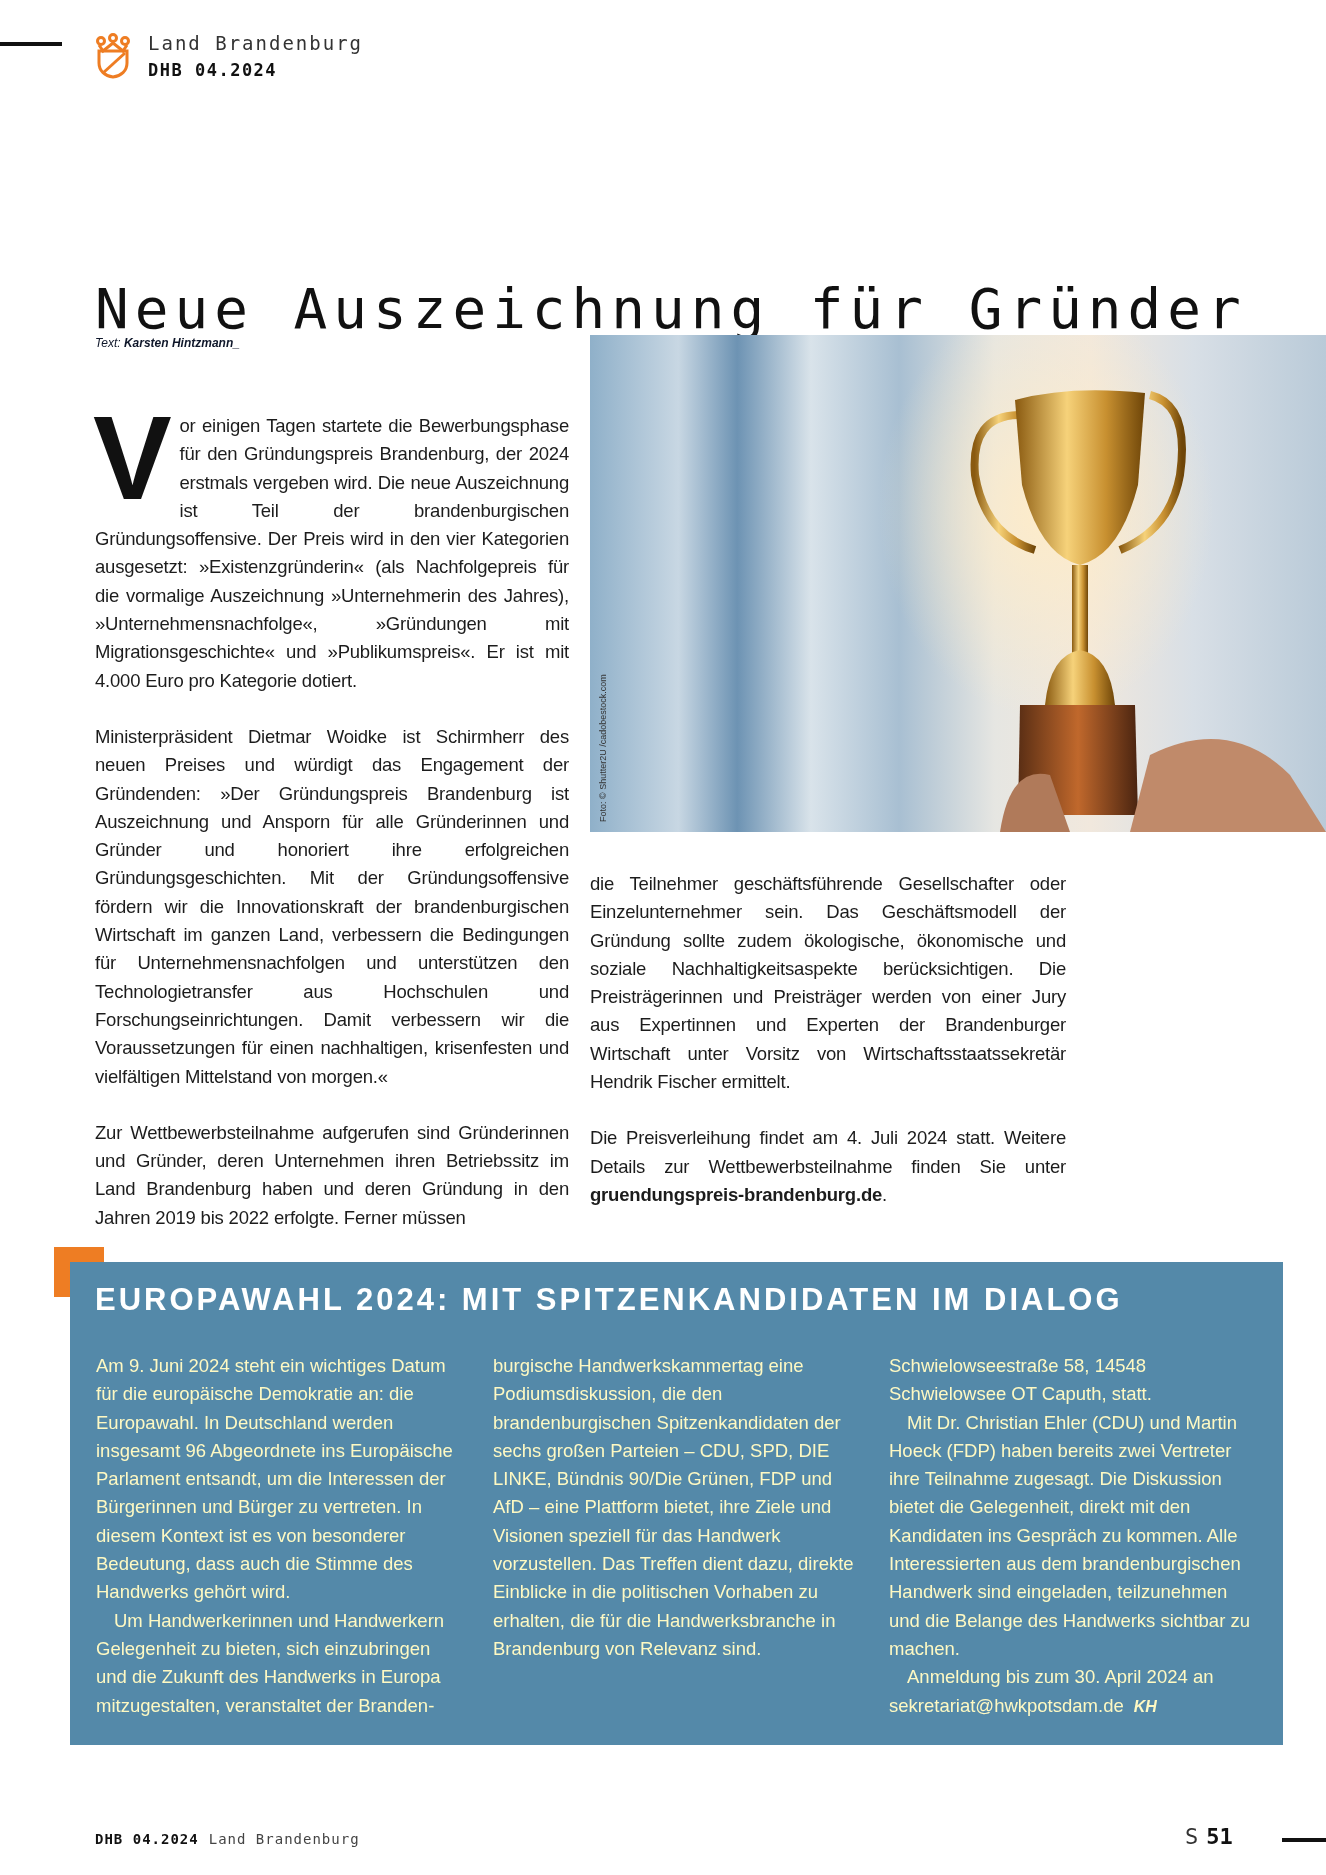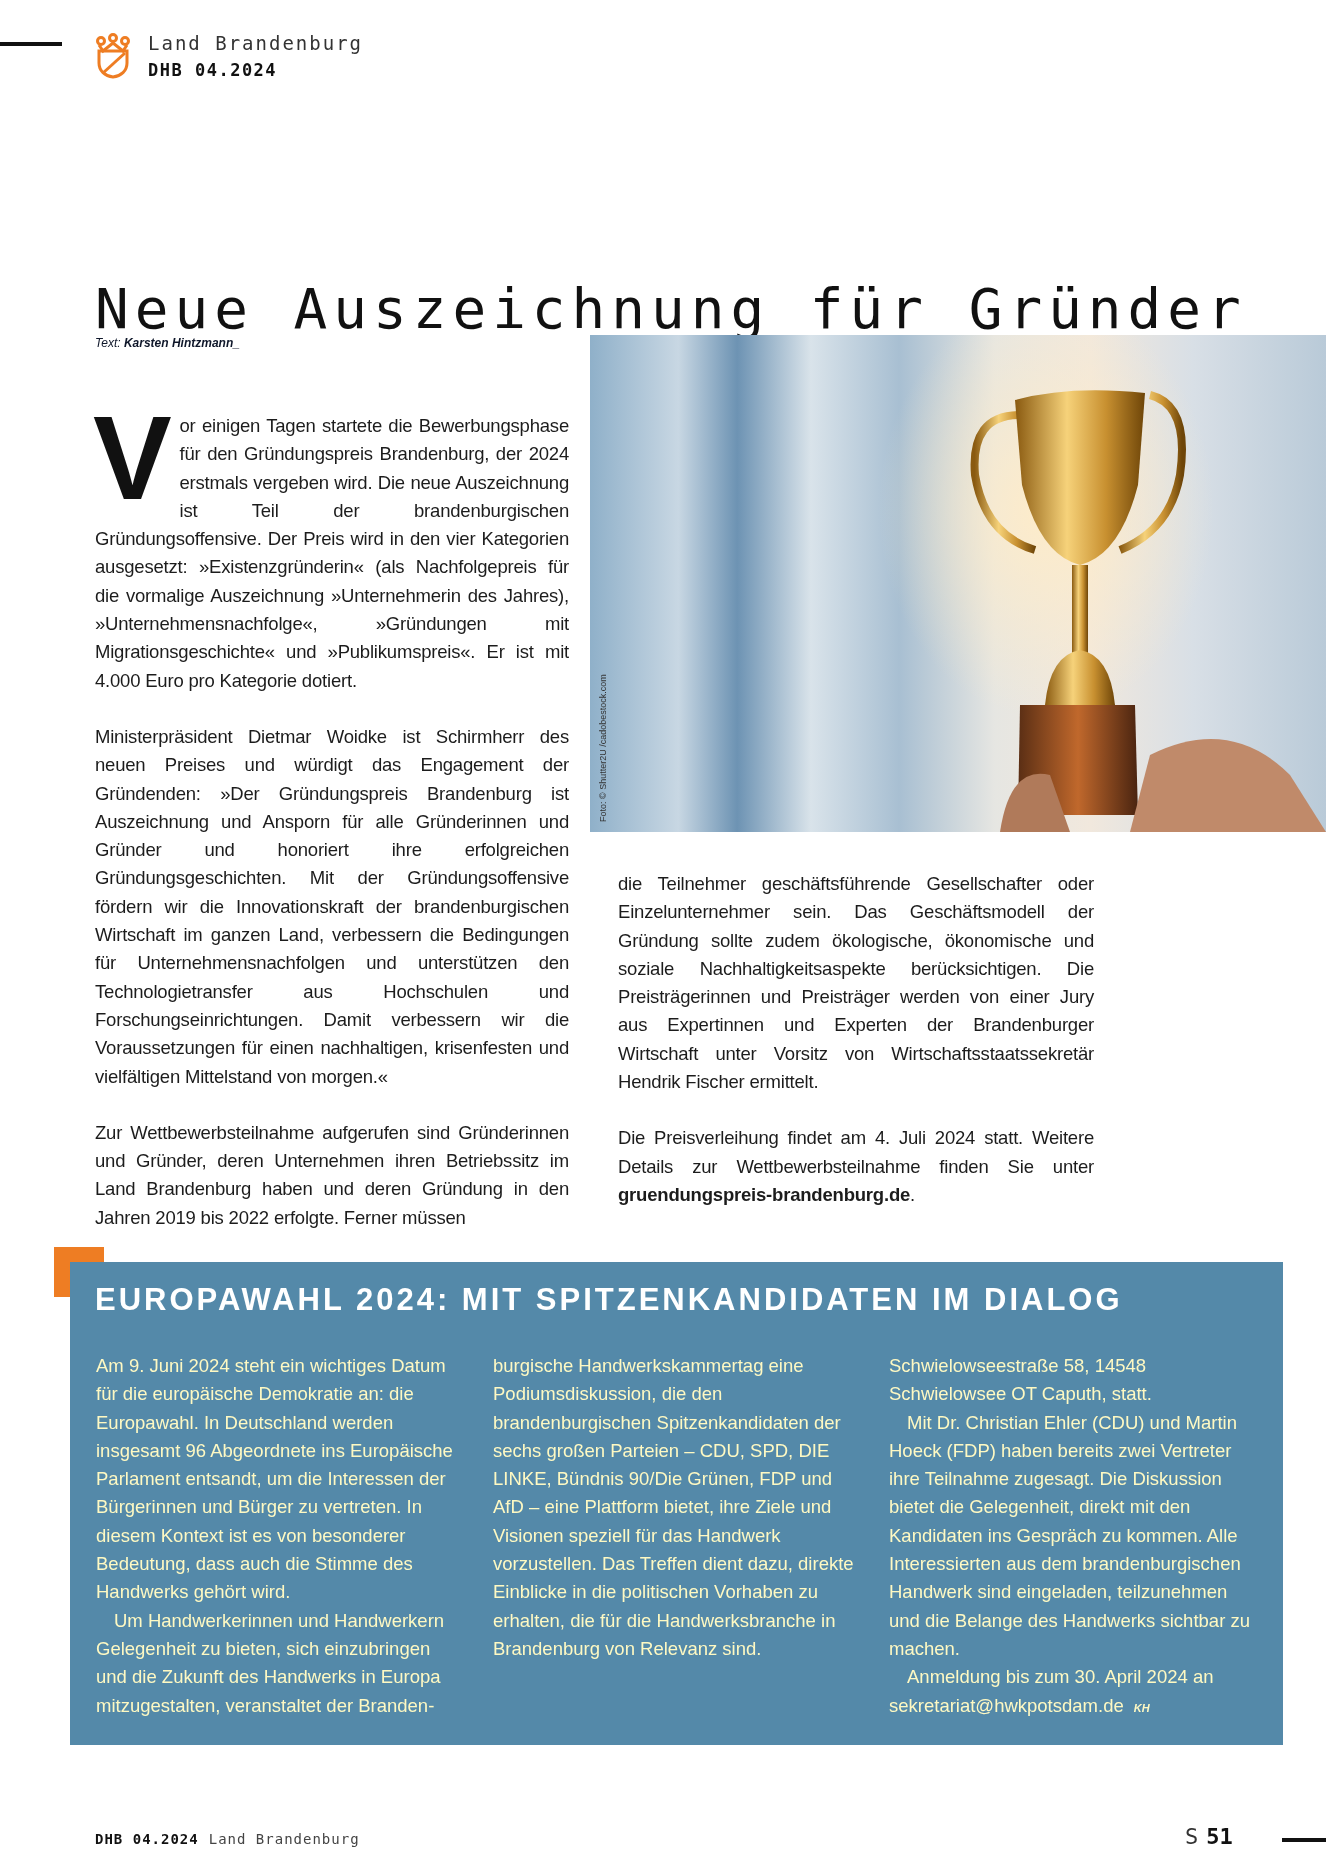--- a/index.html
+++ b/index.html
@@ -16,39 +16,39 @@
   
   .title { position:absolute; left:95px; top:238px; font-size:56px; letter-spacing:6px; color:#111; white-space:nowrap; font-weight:normal; }
   .byline { position:absolute; left:95px; top:336px; font-size:12px; font-style:italic; color:#0f172a; }
   .byline b { font-weight:bold; }
 
   
   .col { position:absolute; font-size:18.5px; line-height:28.3px; color:#1c1c1c; text-align:justify; letter-spacing:-0.2px; }
   .col p { margin:0 0 28px 0; }
   .col1 { left:95px; top:412px; width:474px; }
   .dropcap { float:left; font-size:118px; line-height:88px; font-weight:bold; margin:2px 8px 0 -2px; color:#111; font-family:"Liberation Sans", sans-serif; }
-  .col2 { left:590px; top:870px; width:476px;margin-left:28px; }
+  .col2 { left:590px; top:870px; width:476px; }
   .link { font-weight:bold; }
 
   
   .photo { position:absolute; left:590px; top:335px; width:736px; height:497px; overflow:hidden;
     background:
       radial-gradient(ellipse 240px 300px at 62% 35%, rgba(255,236,200,0.95), rgba(255,236,200,0) 70%),
       linear-gradient(90deg, #8fb0c9 0%, #c8d7e3 12%, #6d93b3 20%, #d9e3ea 30%, #a8bfd2 42%, #e6e6e2 55%, #f1e8dd 68%, #d8dfe6 82%, #b9cad8 100%); }
   .photo .credit { position:absolute; left:8px; bottom:10px; transform-origin:left bottom; transform:rotate(-90deg) translateY(100%); font-size:9px; color:#333; white-space:nowrap; font-family:"Liberation Sans", sans-serif; }
 
   
   .accent { position:absolute; left:54px; top:1247px; width:50px; height:50px; background:#ee7d23; }
   .infobox { position:absolute; left:70px; top:1262px; width:1213px; height:483px; background:#5489a9; }
   .infobox h2 { position:absolute; left:25px; top:20px; margin:0; font-size:31px; letter-spacing:3px; color:#ffffff; font-weight:bold; white-space:nowrap; }
   .icol { position:absolute; top:90px; width:370px; font-size:18.5px; line-height:28.3px; color:#fef9c3; }
   .icol p { margin:0; }
   .icol .ind { text-indent:18px; }
   .ic1 { left:26px; } .ic2 { left:423px; } .ic3 { left:819px; }
-  .sig { font-size:11px; font-weight:bold; font-style:italic; margin-left:10px; }
+  .sig { font-size:16px; font-weight:bold; font-style:italic; margin-left:10px; }
 
   
   .ftr { position:absolute; left:95px; top:1831px; font-size:14px; color:#111; }
   .ftr b { font-weight:bold; letter-spacing:1px; margin-right:10px; }
   .ftr span.reg { color:#444; letter-spacing:1px; }
   .pgnum { position:absolute; left:1185px; top:1824px; font-size:22px; color:#111; }
   .pgnum .s { font-weight:normal; color:#333; margin-right:8px; }
   .pgnum b { font-weight:bold; }
   .ftr-rule { position:absolute; left:1282px; top:1838px; width:44px; height:4px; background:#111; }
 </style>

